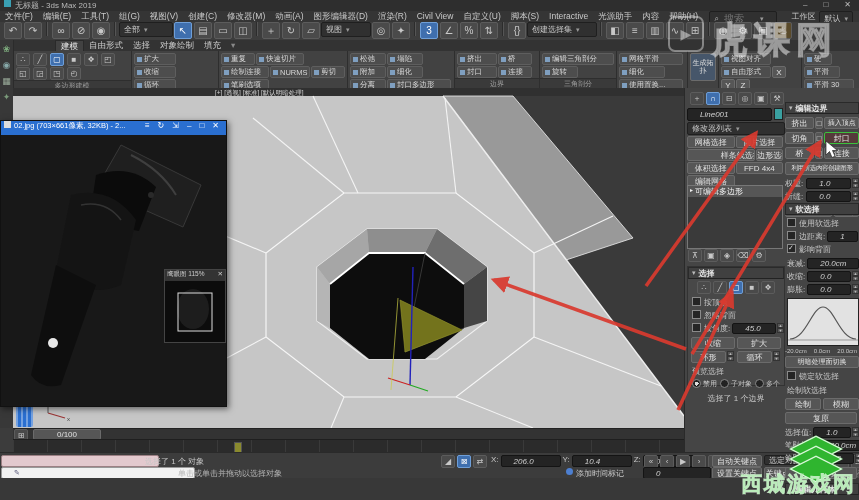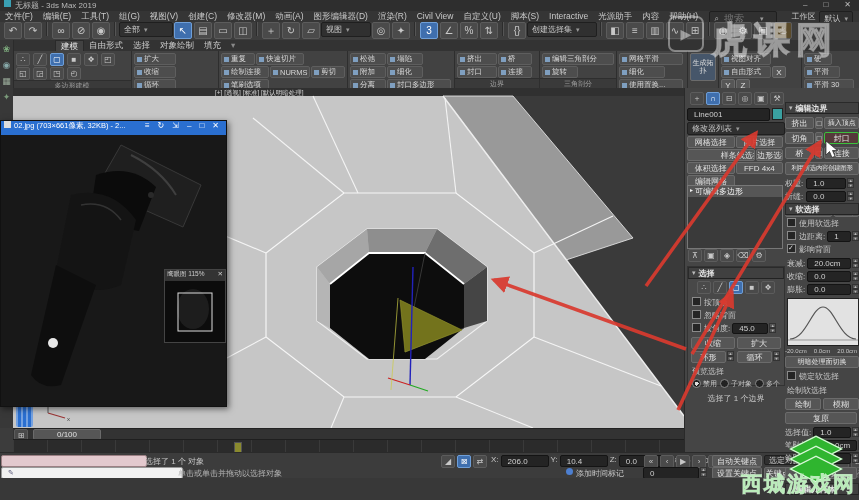--- a/index.html
+++ b/index.html
@@ -6,21 +6,21 @@
   #stage{position:relative;width:859px;height:500px;overflow:hidden;background:#3c3c3c;color:#ccc;font-size:9px;}
   .r{position:absolute;}
   .row{display:flex;}
   .ico{display:inline-flex;align-items:center;justify-content:center;width:16px;height:15px;background:#4a4a4a;border:1px solid #5c5c5c;border-radius:2px;color:#c8c8c8;font-size:10px;margin:0 1px;flex:none;}
   .ico.sm{width:12px;height:11px;font-size:8px;}
   .ico.active{background:#3f6fae;border-color:#6f9fd8;color:#fff;}
   .sep{width:1px;height:14px;background:#2c2c2c;border-right:1px solid #555;margin:0 3px;flex:none;}
   .dd{background:#303030;border:1px solid #1f1f1f;color:#c8c8c8;font-size:8px;display:inline-flex;align-items:center;padding:0 4px;height:13px;border-radius:2px;white-space:nowrap;}
   .dd::after{content:"▾";margin-left:4px;color:#999;font-size:7px;}
   .btn{background:#565656;border:1px solid #6b6b6b;color:#e0e0e0;font-size:8px;display:flex;align-items:center;justify-content:center;white-space:nowrap;overflow:hidden;border-radius:2px;}
-  .fld{background:#242424;border:1px solid #141414;color:#cfcfcf;font-size:8px;display:flex;align-items:center;padding:0 6px;border-radius:2px;white-space:nowrap;}
+  .fld{background:#242424;border:1px solid #141414;color:#cfcfcf;font-size:8px;display:flex;align-items:center;padding:0 12px;border-radius:2px;white-space:nowrap;font-style:italic;}
   .lbl{color:#c6c6c6;font-size:8px;white-space:nowrap;}
   .chk{width:7px;height:7px;border:1px solid #8a8a8a;background:#252525;display:inline-block;margin-right:3px;flex:none;}
   .chk.on::after{content:"✓";color:#ddd;font-size:7px;position:relative;top:-3px;left:0px;}
   .spin{display:inline-flex;flex-direction:column;width:7px;height:10px;margin-left:1px;flex:none;}
   .spin i{flex:1;background:#555;border:1px solid #333;font-style:normal;font-size:4px;line-height:3px;color:#bbb;text-align:center;}
   .roll-h{background:#404040;border:1px solid #2a2a2a;border-bottom-color:#222;color:#e4e4e4;font-size:8px;display:flex;align-items:center;padding:0 3px;height:10px;font-weight:bold;}
   .roll-h::before{content:"▾";margin-right:3px;font-size:7px;color:#bbb;font-weight:normal;}
   .grp{display:flex;flex-direction:column;border-right:1px solid #2e2e2e;background:#424242;flex:none;}
   .grp-body{flex:1;display:flex;flex-wrap:wrap;align-content:flex-start;padding:2px 2px 0 2px;gap:1px;}
   .grp-label{height:9px;text-align:center;color:#9f9f9f;font-size:7px;background:#3a3a3a;border-top:1px solid #2e2e2e;white-space:nowrap;overflow:hidden;}

